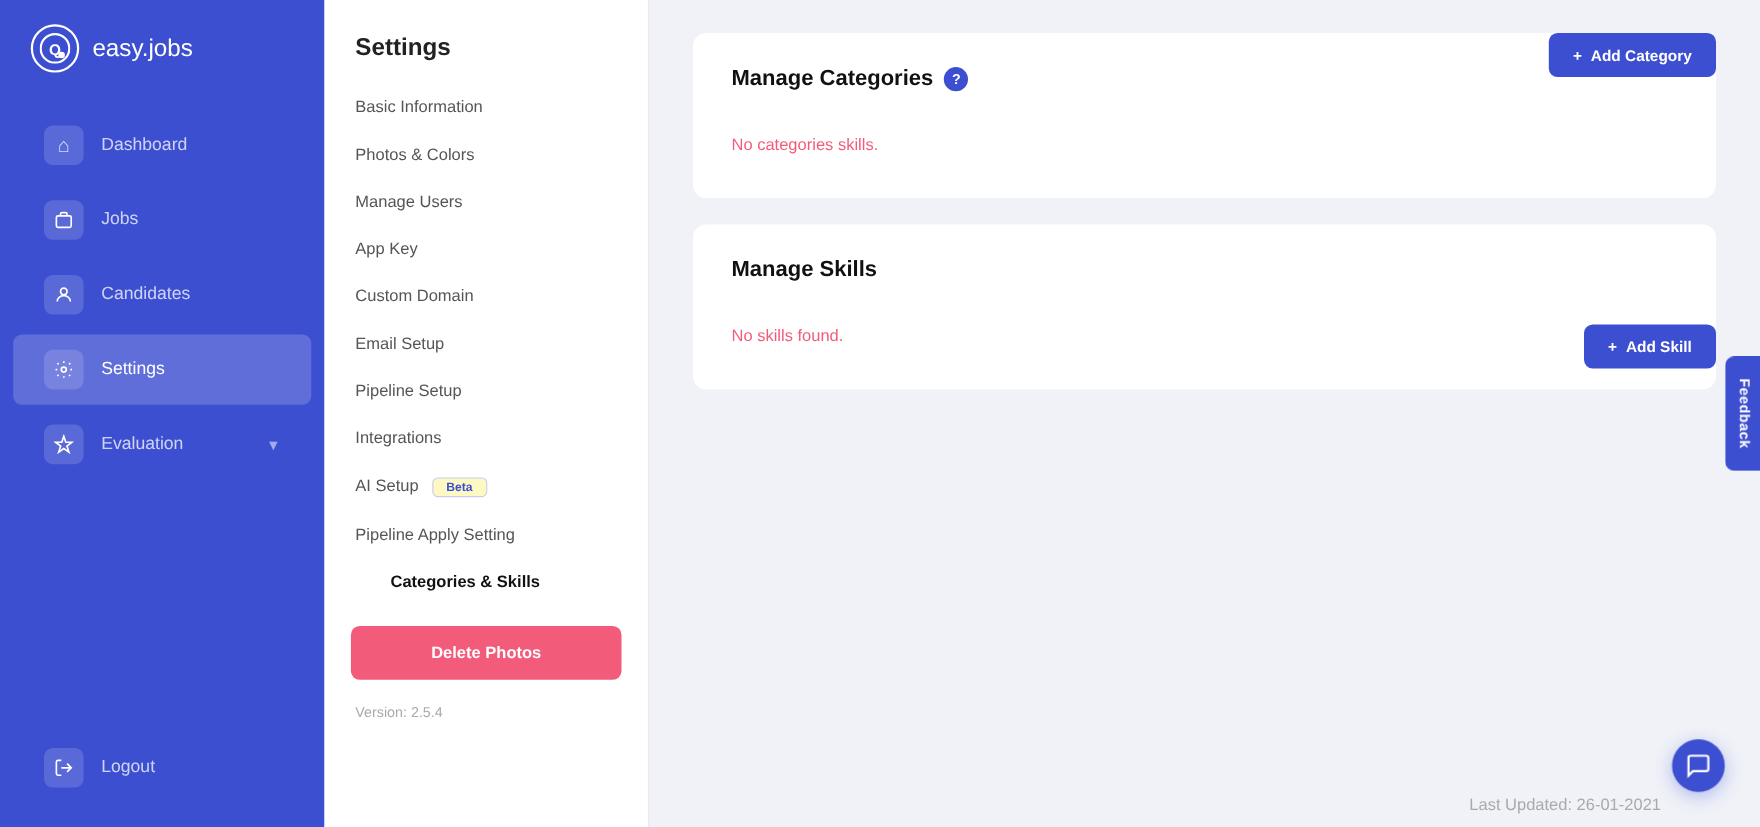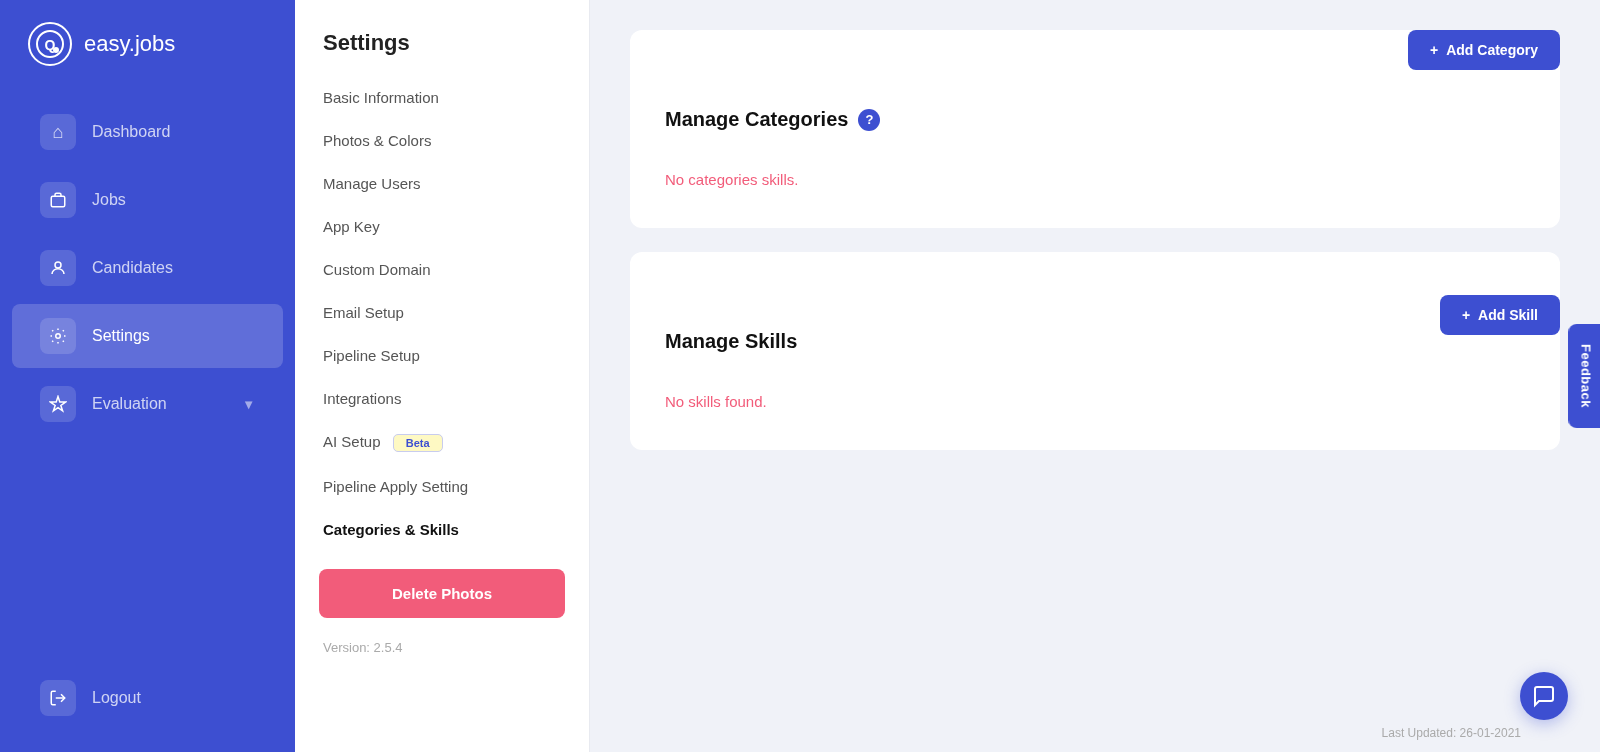--- a/index.html
+++ b/index.html
@@ -93,21 +93,21 @@
       padding: 10px 28px 20px;
     }
     .settings-menu-item {
       display: block;
       padding: 13px 28px;
       font-size: 15px;
       color: #555;
       cursor: pointer;
       transition: background 0.12s;
     }
-    .settings-menu-item.active { color: #3d4fd1; font-weight: 600; }
+    .settings-menu-item.active { color: #3d4fd1; font-weight: 600; margin-left: 32px; }
     .settings-menu-item.section-heading { font-weight: 700; color: #111; font-size: 15px; }
     .delete-company-btn {
       margin: 18px 24px 10px;
       background: #f25c7a;
       color: white;
       border: none;
       border-radius: 8px;
       padding: 16px 28px;
       font-size: 15px;
       font-weight: 600;
@@ -133,21 +133,20 @@
     .section-block {
       background: white;
       border-radius: 12px;
       padding: 30px 35px;
       margin-bottom: 24px;
     }
     .section-header {
       display: flex;
       justify-content: space-between;
       margin-bottom: 20px;
-      margin-top: 48px;
     }
     .section-header-left {
       display: flex;
       align-items: center;
       gap: 10px;
     }
     .section-heading-text {
       font-size: 20px;
       font-weight: 700;
       color: #111;
@@ -220,25 +219,25 @@
       justify-content: center;
       color: white;
       font-size: 22px;
       cursor: pointer;
       box-shadow: 0 4px 16px rgba(61,79,209,0.35);
       z-index: 100;
     }
 
     
     .footer-text {
-      font-size: 12px;
+      font-size: 15px;
       color: #aaa;
       position: fixed;
       bottom: 12px;
-      right: 79px;
+      right: 90px;
     }
 
     .ai-badge {
       display: inline-block;
       background: #fef9c3;
       color: #3d4fd1;
       font-size: 11px;
       font-weight: 600;
       border-radius: 5px;
       padding: 2px 12px;

